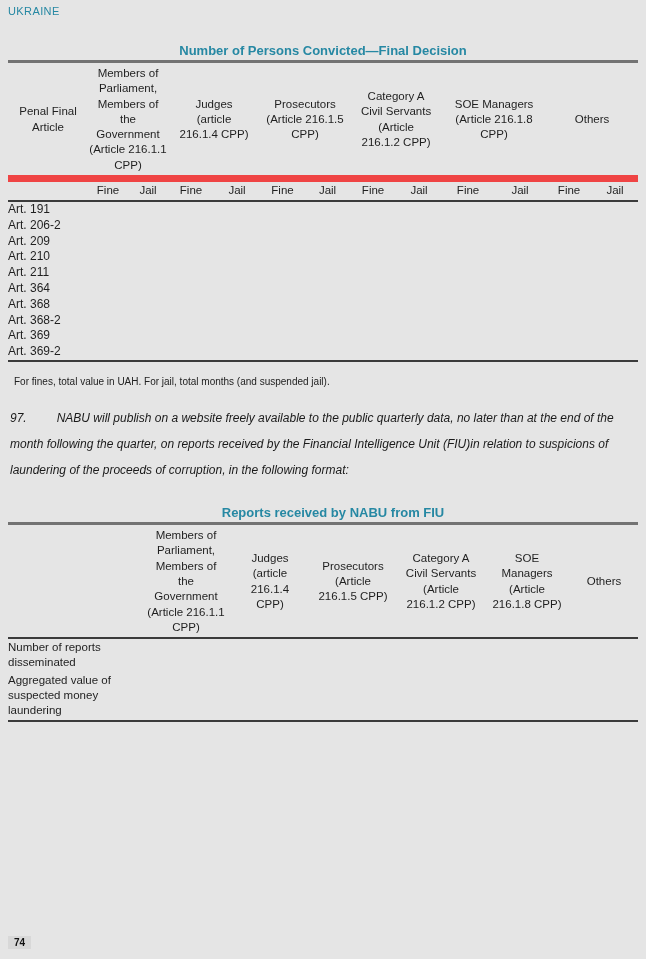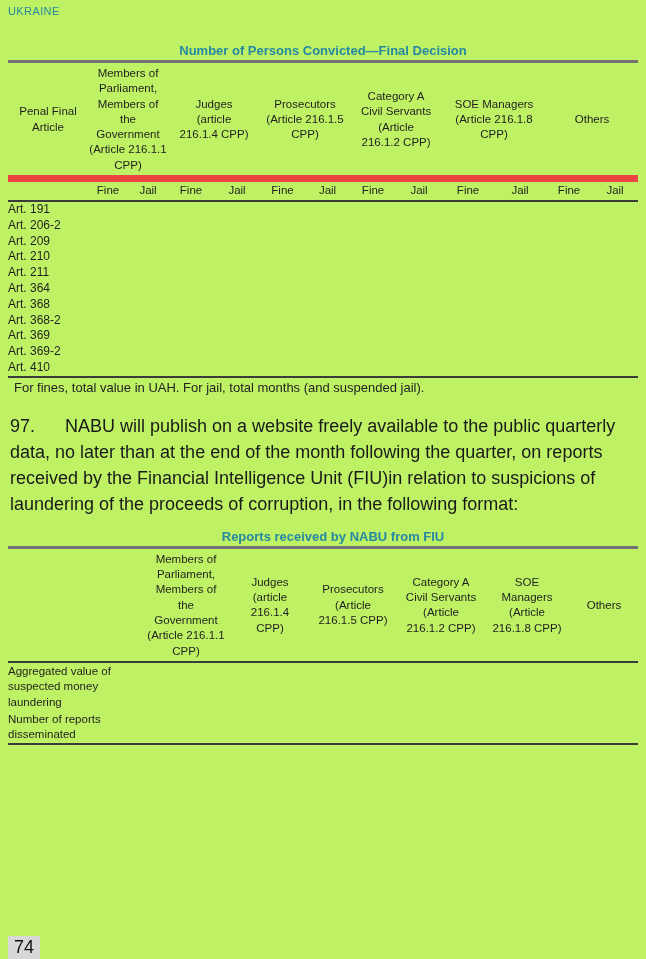--- a/index.html
+++ b/index.html
@@ -1,39 +1,39 @@
 <!DOCTYPE html>
 <html><head>
 <meta charset="utf-8">
 <style>
   * { margin: 0; padding: 0; box-sizing: border-box; }
   html, body { background: #ffffff; }
   .page {
     position: relative;
     width: 646px;
     height: 959px;
-    background: #bef264;
+    background: #e5e5e5;
     font-family: "Liberation Sans", sans-serif;
     color: #1f1f1f;
     overflow: hidden;
   }
   .country-header {
     margin: 5px 0 0 8px;
     font-size: 11px;
     letter-spacing: 0.4px;
     color: #2688a3;
   }
   .tbl-title {
     margin-top: 26px;
     text-align: center;
     font-size: 13px;
     font-weight: bold;
     color: #2688a3;
   }
-  .tbl-title.second { margin-top: 12px; padding-left: 20px; }
+  .tbl-title.second { margin-top: 22px; padding-left: 20px; }
   table {
     margin: 2px 8px 0 8px;
     width: 630px;
     border-collapse: collapse;
     table-layout: fixed;
     font-size: 11.5px;
     color: #1f1f1f;
   }
   th { font-weight: normal; }
   .groups-row > * {
@@ -55,39 +55,40 @@
     text-align: left;
     line-height: 15.3px;
     white-space: pre-line;
   }
   .t1 tbody td { line-height: 15.8px; font-size: 12px; }
   .t1 tbody tr:last-child td { border-bottom: 2px solid #3b3b3b; }
   .t2 tbody td { padding: 1px 0; }
   .t2 tbody tr:last-child td { border-bottom: 2px solid #3b3b3b; }
   .t2 .groups-row > * { border-bottom: 2.5px solid #3b3b3b; }
   .footnote {
-    margin: 2px 0 0 14px;
-    font-size: 13px;
+    margin: 14px 0 0 14px;
+    font-size: 10px;
     color: #222222;
   }
   .para {
     margin: 18px 8px 0 10px;
     width: 628px;
-    font-size: 18px;
+    font-size: 12px;
     line-height: 26px;
     color: #1a1a1a;
+    font-style: italic;
   }
   .para-num { display: inline; }
   .para-tab { display: inline-block; width: 30px; }
   .page-number {
     position: absolute;
     left: 8px;
     top: 936px;
-    font-size: 18px;
-    font-weight: normal;
+    font-size: 10px;
+    font-weight: bold;
     background: #d8d8d8;
     padding: 1px 6px;
     color: #111111;
   }
 </style>
 </head>
 <body>
 
 <div class="page">
 
@@ -187,24 +188,20 @@
           <td colspan="12"></td>
         </tr>
       <tr>
           <td>Art. 369</td>
           <td colspan="12"></td>
         </tr>
       <tr>
           <td>Art. 369-2</td>
           <td colspan="12"></td>
         </tr>
-      <tr>
-          <td>Art. 410</td>
-          <td colspan="12"></td>
-        </tr>
     </tbody>
   </table>
 
   <div class="footnote">For fines, total value in UAH. For jail, total months (and suspended jail).</div>
 
   <div class="para"><span class="para-num">97.</span><span class="para-tab"></span><span>NABU will publish on a website freely available to the public quarterly data, no later than at the end of the month following the quarter, on reports received by the Financial Intelligence Unit (FIU)in relation to suspicions of laundering of the proceeds of corruption, in the following format:</span></div>
 
   <div class="tbl-title second">Reports received by NABU from FIU</div>
 
   <table class="t2">
@@ -240,28 +237,28 @@
 216.1.2 CPP)</th>
         <th>SOE
 Managers
 (Article
 216.1.8 CPP)</th>
         <th>Others</th>
       </tr>
     </thead>
     <tbody>
       <tr>
+          <td>Number of reports
+disseminated</td>
+          <td colspan="6"></td>
+        </tr>
+      <tr>
           <td>Aggregated value of
 suspected money
 laundering</td>
           <td colspan="6"></td>
         </tr>
-      <tr>
-          <td>Number of reports
-disseminated</td>
-          <td colspan="6"></td>
-        </tr>
     </tbody>
   </table>
 
   <div class="page-number">74</div>
 
 </div>
 
 </body></html>

